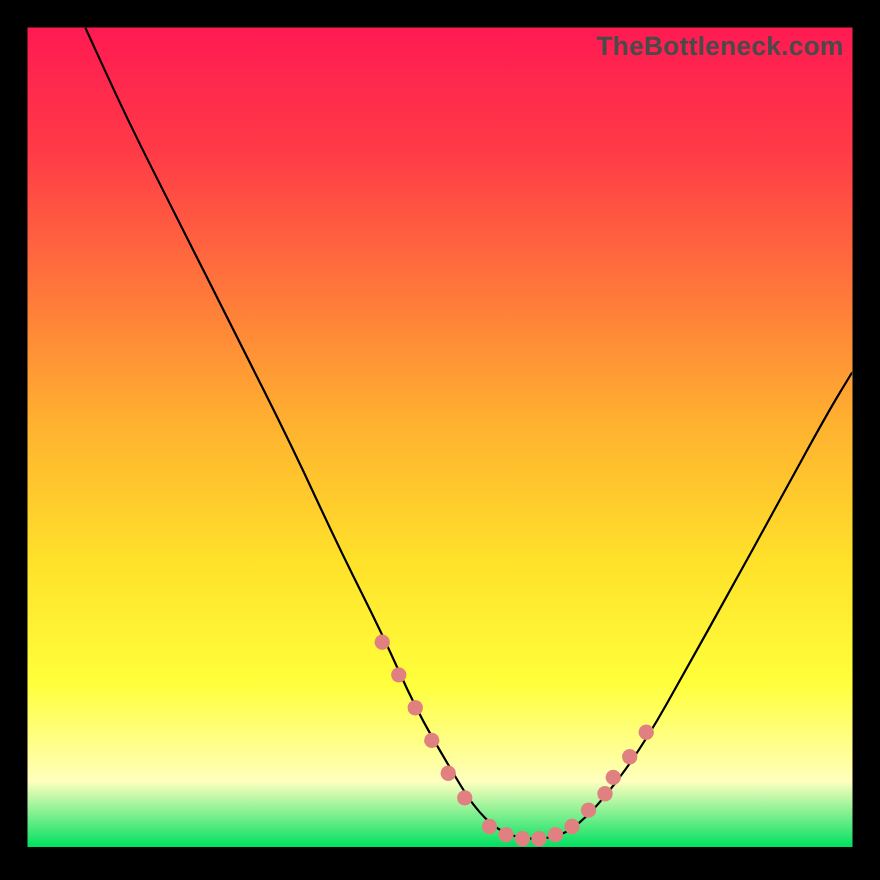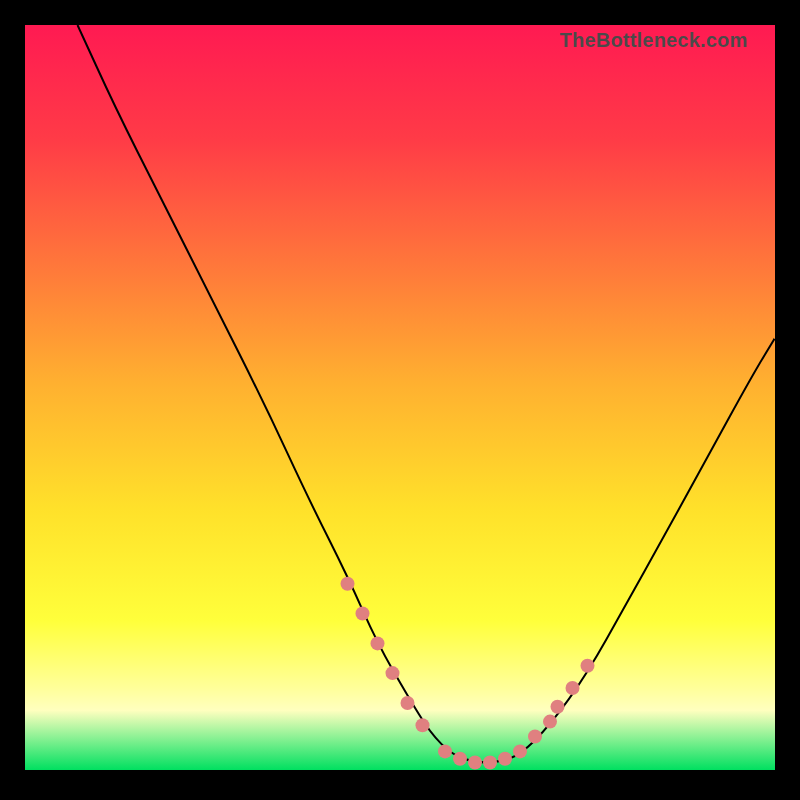--- a/index.html
+++ b/index.html
@@ -34,23 +34,23 @@
       #ffff3b 80%,
       #ffff9a 89%,
       #ffffbf 92%,
       #00e060 100%
     );
     overflow: hidden;
   }
   .watermark {
     position: absolute;
     top: 4px;
-    right: 27px;
+    right: 8px;
     font-family: Arial, Helvetica, sans-serif;
-    font-size: 20px;
+    font-size: 24px;
     font-weight: 600;
     color: #4a4a4a;
     letter-spacing: 0.2px;
   }
   svg.curves {
     position: absolute;
     left: 0;
     top: 0;
     width: 750px;
     height: 745px;

